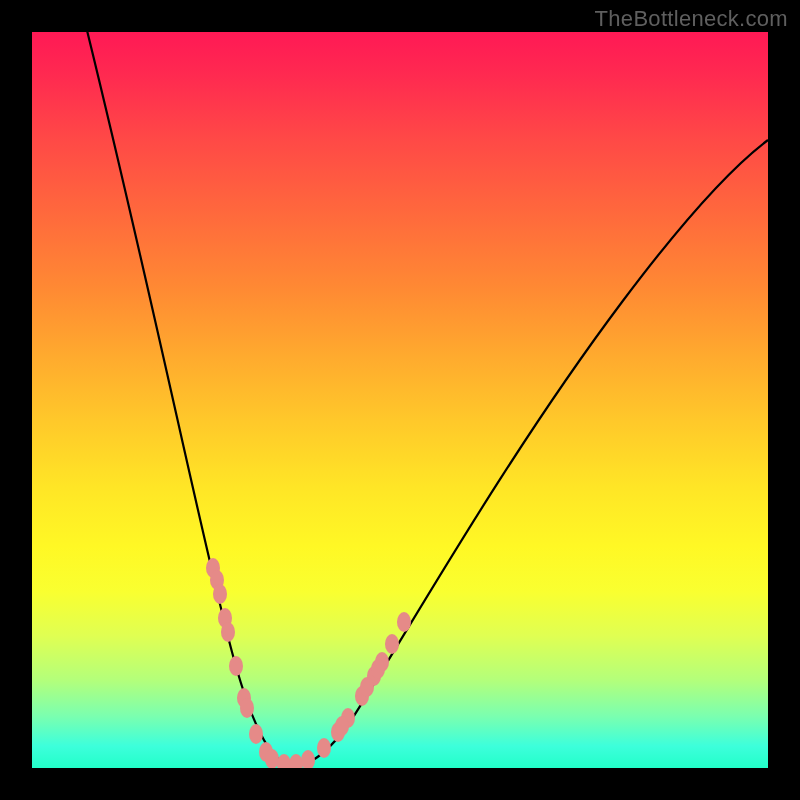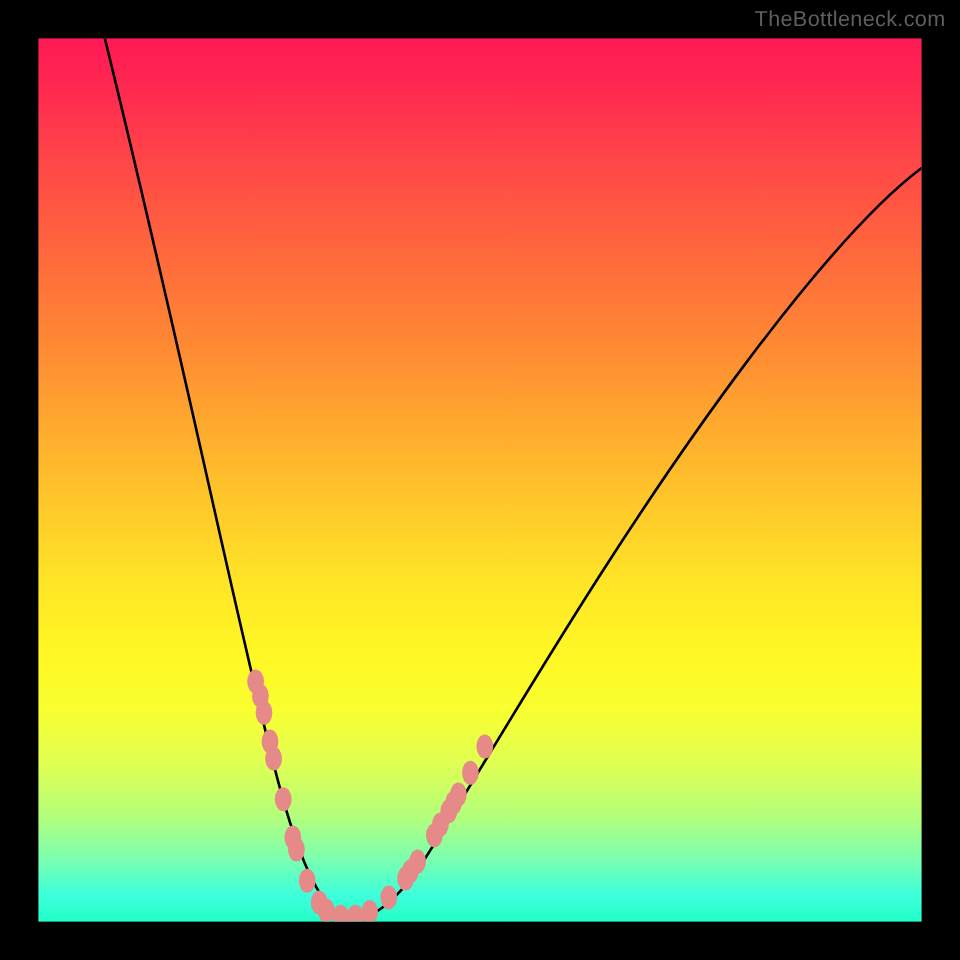--- a/index.html
+++ b/index.html
@@ -36,21 +36,21 @@
         #7affb0 93%,
         #3dffdb 97%,
         #22ffc9 100%
       );
     }
     .watermark {
       position: absolute;
       top: 6px;
       right: 12px;
       font-family: Arial, Helvetica, sans-serif;
-      font-size: 18px;
+      font-size: 22px;
       color: #5f5f5f;
       letter-spacing: 0.3px;
       user-select: none;
     }
     .curve-svg {
       position: absolute;
       left: 0;
       top: 0;
       width: 100%;
       height: 100%;

